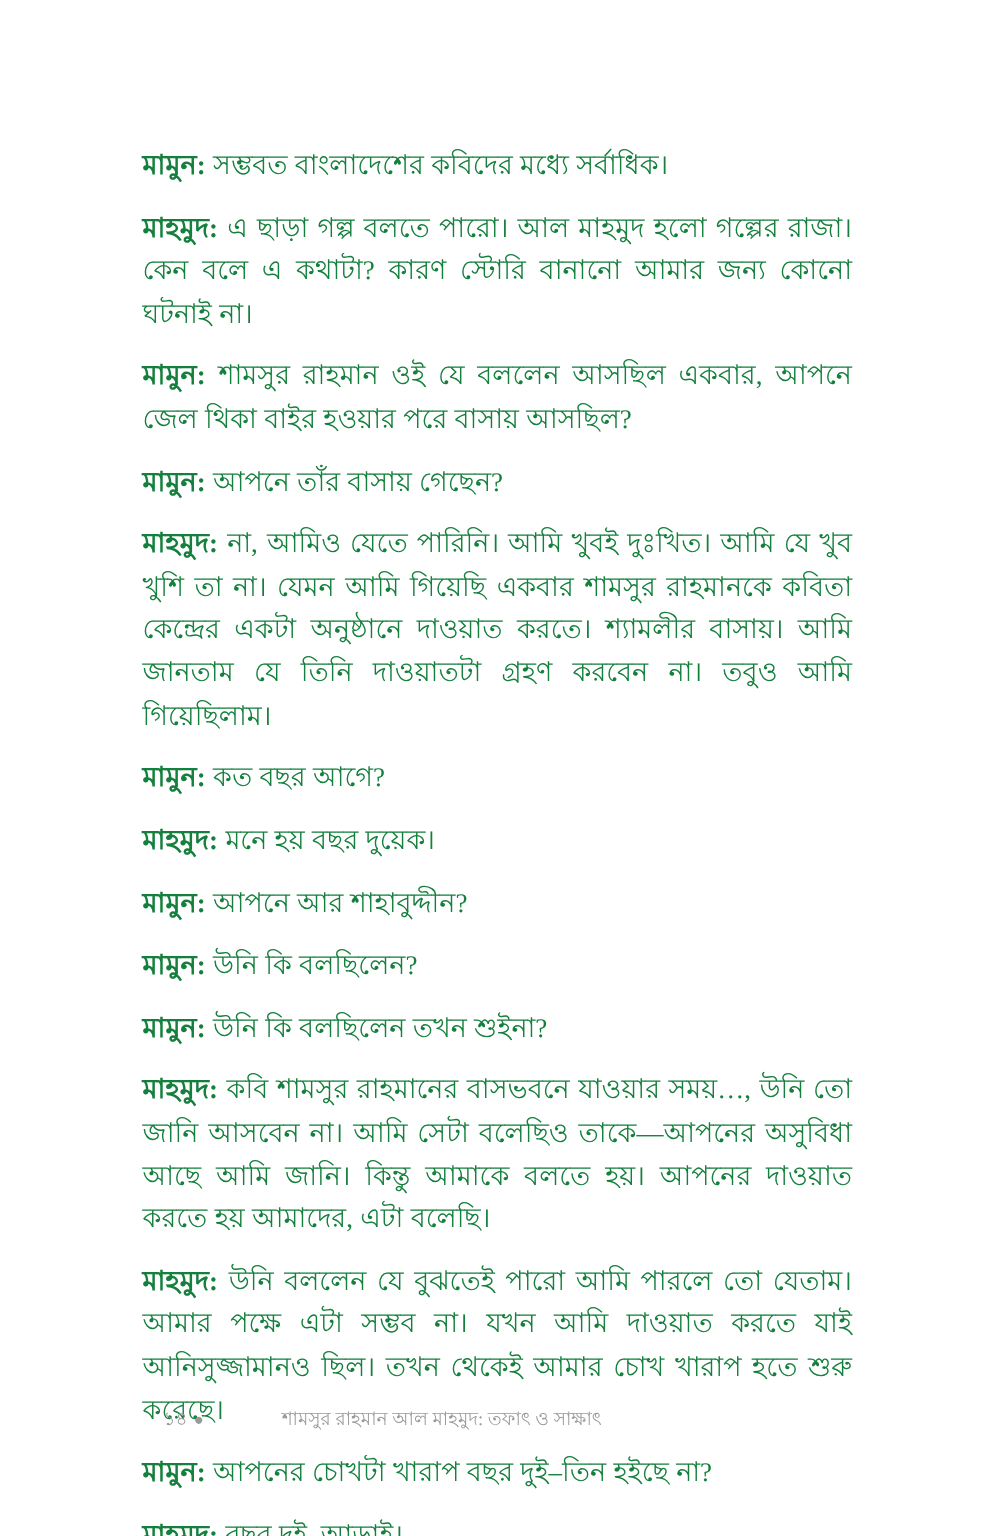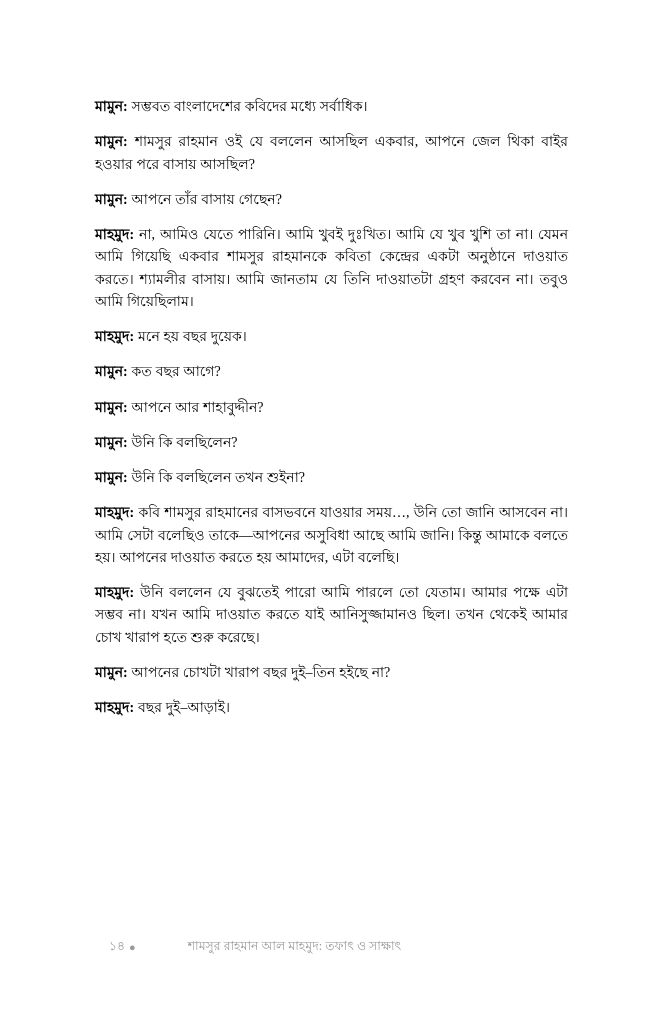--- a/index.html
+++ b/index.html
@@ -23,26 +23,26 @@
   .text-block {
     position: absolute;
     left: 95px;
     top: 96px;
     width: 473px;
   }
 
   .dialogue {
     margin: 0 0 13px 0;
     padding: 0;
-    font-size: 14px;
+    font-size: 18px;
     line-height: 1.59;
     text-align: justify;
     text-justify: inter-word;
     word-spacing: 0.02em;
-    color: #000000;
+    color: #15803d;
     -webkit-font-smoothing: antialiased;
   }
 
   .dialogue:last-child {
     margin-bottom: 12px;
   }
 
   .speaker {
     font-weight: 700;
     letter-spacing: 0.003em;
@@ -81,25 +81,26 @@
     margin-left: 48px;
   }
 </style>
 </head>
 <body>
 
 <div class="page">
 
   <div class="text-block">
       <p class="dialogue"><span class="speaker">মামুন:</span><span class="speech"> সম্ভবত বাংলাদেশের কবিদের মধ্যে সর্বাধিক।</span></p>
+      <p class="dialogue"><span class="speaker">মাহমুদ:</span><span class="speech"> এ ছাড়া গল্প বলতে পারো। আল মাহমুদ হলো গল্পের রাজা। কেন বলে এ কথাটা? কারণ স্টোরি বানানো আমার জন্য কোনো ঘটনাই না।</span></p>
       <p class="dialogue"><span class="speaker">মামুন:</span><span class="speech"> শামসুর রাহমান ওই যে বললেন আসছিল একবার, আপনে জেল থিকা বাইর হওয়ার পরে বাসায় আসছিল?</span></p>
       <p class="dialogue"><span class="speaker">মামুন:</span><span class="speech"> আপনে তাঁর বাসায় গেছেন?</span></p>
       <p class="dialogue"><span class="speaker">মাহমুদ:</span><span class="speech"> না, আমিও যেতে পারিনি। আমি খুবই দুঃখিত। আমি যে খুব খুশি তা না। যেমন আমি গিয়েছি একবার শামসুর রাহমানকে কবিতা কেন্দ্রের একটা অনুষ্ঠানে দাওয়াত করতে। শ্যামলীর বাসায়। আমি জানতাম যে তিনি দাওয়াতটা গ্রহণ করবেন না। তবুও আমি গিয়েছিলাম।</span></p>
+      <p class="dialogue"><span class="speaker">মামুন:</span><span class="speech"> কত বছর আগে?</span></p>
       <p class="dialogue"><span class="speaker">মাহমুদ:</span><span class="speech"> মনে হয় বছর দুয়েক।</span></p>
-      <p class="dialogue"><span class="speaker">মামুন:</span><span class="speech"> কত বছর আগে?</span></p>
       <p class="dialogue"><span class="speaker">মামুন:</span><span class="speech"> আপনে আর শাহাবুদ্দীন?</span></p>
       <p class="dialogue"><span class="speaker">মামুন:</span><span class="speech"> উনি কি বলছিলেন?</span></p>
       <p class="dialogue"><span class="speaker">মামুন:</span><span class="speech"> উনি কি বলছিলেন তখন শুইনা?</span></p>
       <p class="dialogue"><span class="speaker">মাহমুদ:</span><span class="speech"> কবি শামসুর রাহমানের বাসভবনে যাওয়ার সময়…, উনি তো জানি আসবেন না। আমি সেটা বলেছিও তাকে—আপনের অসুবিধা আছে আমি জানি। কিন্তু আমাকে বলতে হয়। আপনের দাওয়াত করতে হয় আমাদের, এটা বলেছি।</span></p>
       <p class="dialogue"><span class="speaker">মাহমুদ:</span><span class="speech"> উনি বললেন যে বুঝতেই পারো আমি পারলে তো যেতাম। আমার পক্ষে এটা সম্ভব না। যখন আমি দাওয়াত করতে যাই আনিসুজ্জামানও ছিল। তখন থেকেই আমার চোখ খারাপ হতে শুরু করেছে।</span></p>
       <p class="dialogue"><span class="speaker">মামুন:</span><span class="speech"> আপনের চোখটা খারাপ বছর দুই–তিন হইছে না?</span></p>
       <p class="dialogue"><span class="speaker">মাহমুদ:</span><span class="speech"> বছর দুই–আড়াই।</span></p>
     </div>
 
   <div class="footer">

